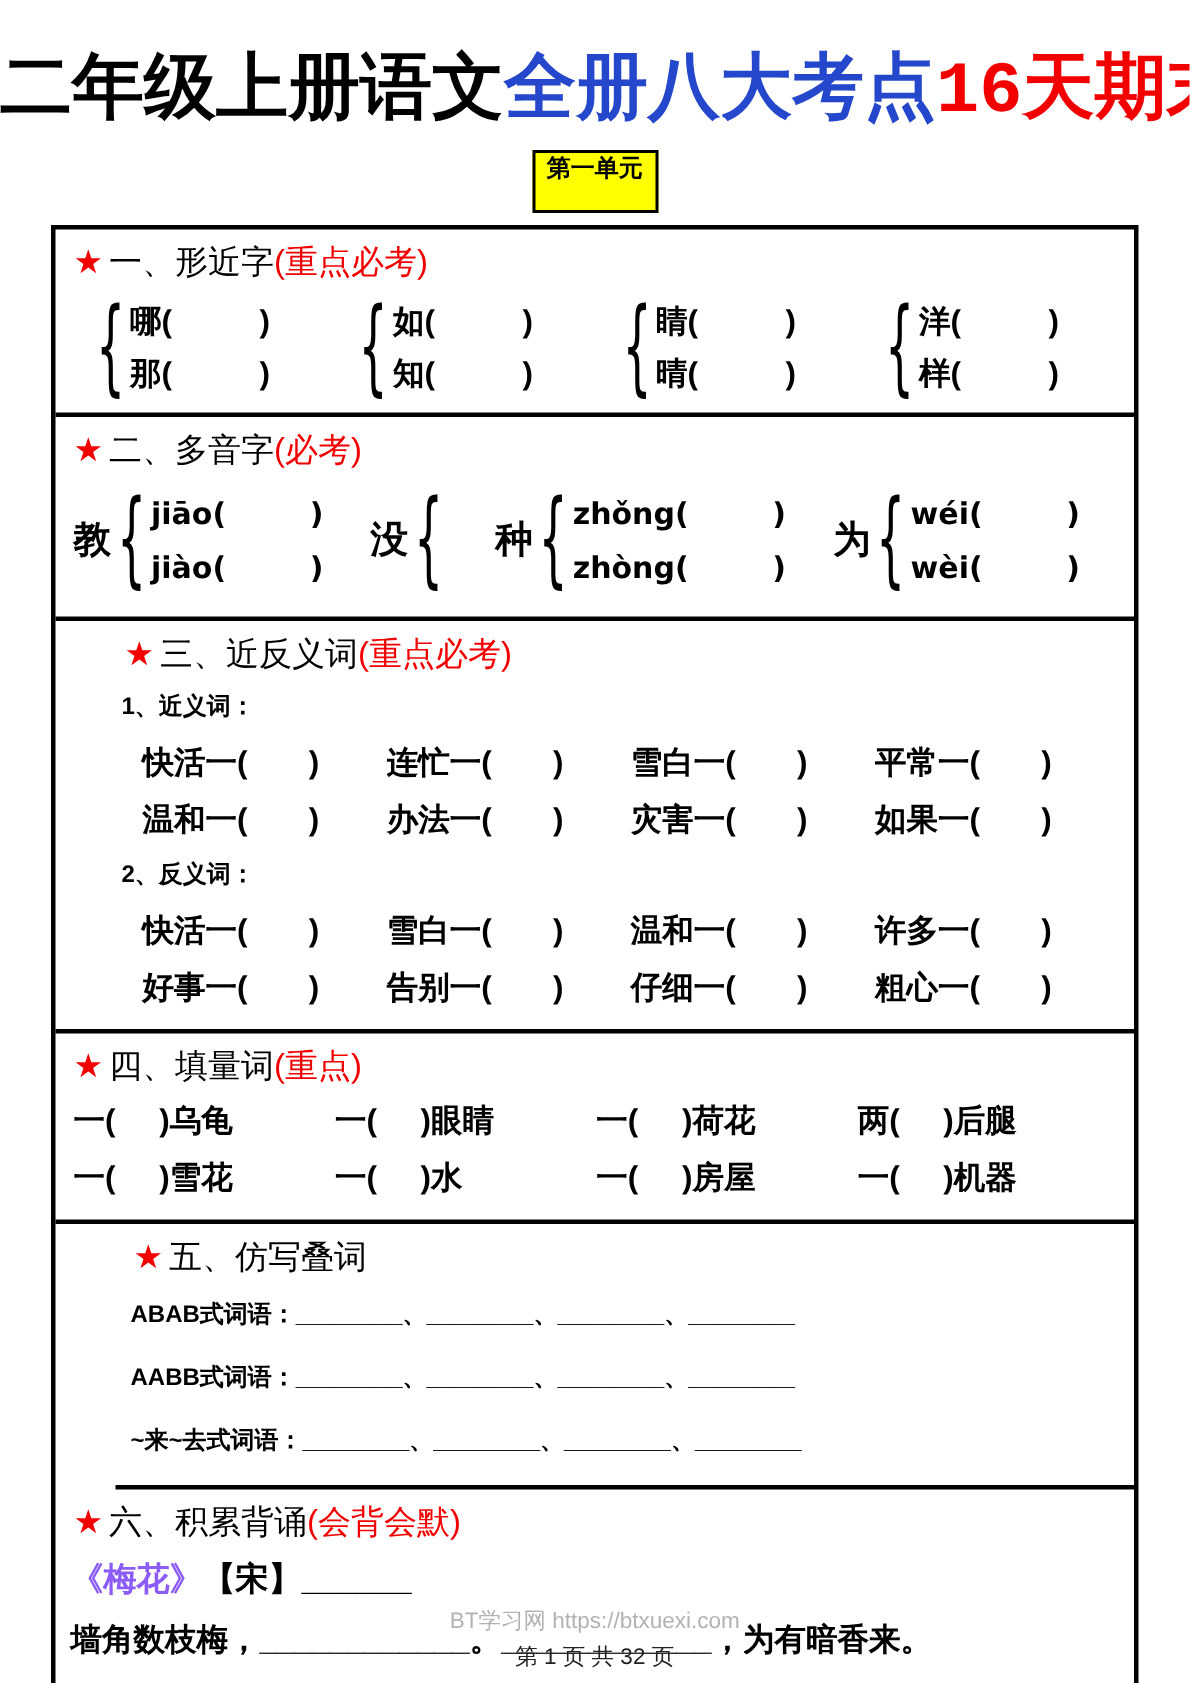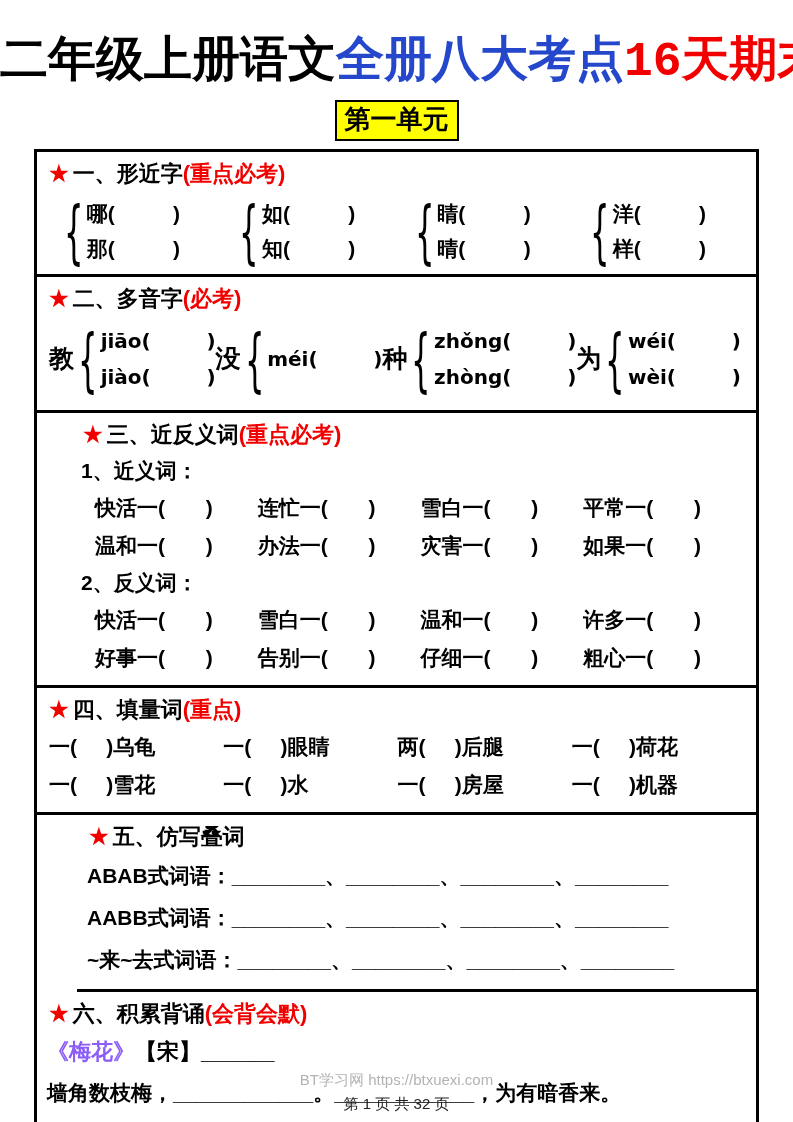--- a/index.html
+++ b/index.html
@@ -14,28 +14,28 @@
     text-align:center; padding-top:34px; font-size:48px; font-weight:bold;
     font-family:Liberation Mono, monospace; white-space:nowrap; line-height:1.2;
   }
   .t-blue { color:#2447cb; }
   .t-red  { color:#f20000; }
 
   
   .unit-wrap { text-align:center; margin-top:8px; }
   .unit-badge {
     display:inline-block; background:#ffff00; border:2px solid #000;
-    font-size:26px; font-weight:bold; padding:1px 8px 3px; line-height:1.3;
+    font-size:16px; font-weight:bold; padding:1px 8px 17px; line-height:1.3;
   }
 
   
   .box { margin:8px 34px 0; border:3px solid #000; }
   .section { border-bottom:3px solid #000; padding:5px 10px 8px; }
   .section:last-child { border-bottom:none; }
-  .sec-head { font-size:22px; font-weight:700; padding:2px 0 2px 2px; line-height:1.4; }
+  .sec-head { font-size:22px; font-weight:400; padding:2px 0 2px 2px; line-height:1.4; }
   .star { color:#f20000; margin-right:4px; }
   .tag  { color:#f20000; }
 
   
   .brace {
     display:inline-block; font-family:"DejaVu Sans", sans-serif;
     font-size:34px; line-height:1; transform:scaleY(2.05) scaleX(0.9);
     transform-origin:center; margin-right:2px; font-weight:400;
   }
   .pair, .poly { display:flex; align-items:center; }
@@ -44,29 +44,29 @@
   .pyline { font-family:"DejaVu Sans", sans-serif; font-size:20px; font-weight:600; line-height:36px; white-space:pre; }
   .poly-char { font-size:25px; font-weight:700; margin-right:3px; }
 
   .sec1 { min-height:112px; }
   .pairs-row { display:flex; justify-content:space-between; padding:4px 40px 0 16px; }
 
   .sec2 { min-height:136px; }
   .poly-row { display:flex; justify-content:space-between; padding:6px 26px 0 2px; align-items:center; }
 
   .sec3 { min-height:270px;padding-left:44px; }
-  .sub-label { font-size:21px; font-weight:600; line-height:36px; white-space:pre; }
+  .sub-label { font-size:16px; font-weight:600; line-height:36px; white-space:pre; }
   .grid4 { display:grid; grid-template-columns:repeat(4,1fr); padding-left:14px; }
   .grid4 .cell { font-size:21px; font-weight:600; line-height:38px; white-space:pre; }
 
   .sec4 { min-height:114px; }
   .grid4.tight { padding-left:2px; }
 
   .sec5 { min-height:164px;margin-left:40px; }
-  .dup-line { font-size:21px; font-weight:600; line-height:42px; white-space:pre; }
+  .dup-line { font-size:16px; font-weight:600; line-height:42px; white-space:pre; }
 
   .sec6 { min-height:150px; }
   .poem-head { font-size:22px; font-weight:700; line-height:42px; }
   .poem-title { color:#8b5cf6; }
   .poem-line { font-size:21px; font-weight:600; line-height:40px; white-space:pre-wrap; }
 
   
   .watermark {
     position:absolute; left:0; right:0; bottom:32px; text-align:center;
     color:#b3b3b3; font-size:15px;margin-top:16px;
@@ -137,21 +137,20 @@
           <span class="brace">{</span>
           <span class="pair-col">
             <span class="pyline">jiāo(        )</span>
             <span class="pyline">jiào(        )</span>
           </span>
         </div>
         <div class="poly">
           <span class="poly-char">没</span>
           <span class="brace">{</span>
           <span class="pair-col">
-            <span class="pyline">méi(        )</span>
           </span>
         </div>
         <div class="poly">
           <span class="poly-char">种</span>
           <span class="brace">{</span>
           <span class="pair-col">
             <span class="pyline">zhǒng(        )</span>
             <span class="pyline">zhòng(        )</span>
           </span>
         </div>
@@ -198,22 +197,22 @@
       </div>
     </div>
 
     <div class="section sec4">
       <div class="sec-head">
         <span class="star">★</span><span>四、填量词</span><span class="tag">(重点)</span>
       </div>
       <div class="grid4 tight">
         <span class="cell">一(     )乌龟</span>
         <span class="cell">一(     )眼睛</span>
+        <span class="cell">一(     )荷花</span>
         <span class="cell">两(     )后腿</span>
-        <span class="cell">一(     )荷花</span>
       </div>
       <div class="grid4 tight">
         <span class="cell">一(     )雪花</span>
         <span class="cell">一(     )水</span>
         <span class="cell">一(     )房屋</span>
         <span class="cell">一(     )机器</span>
       </div>
     </div>
 
     <div class="section sec5">

